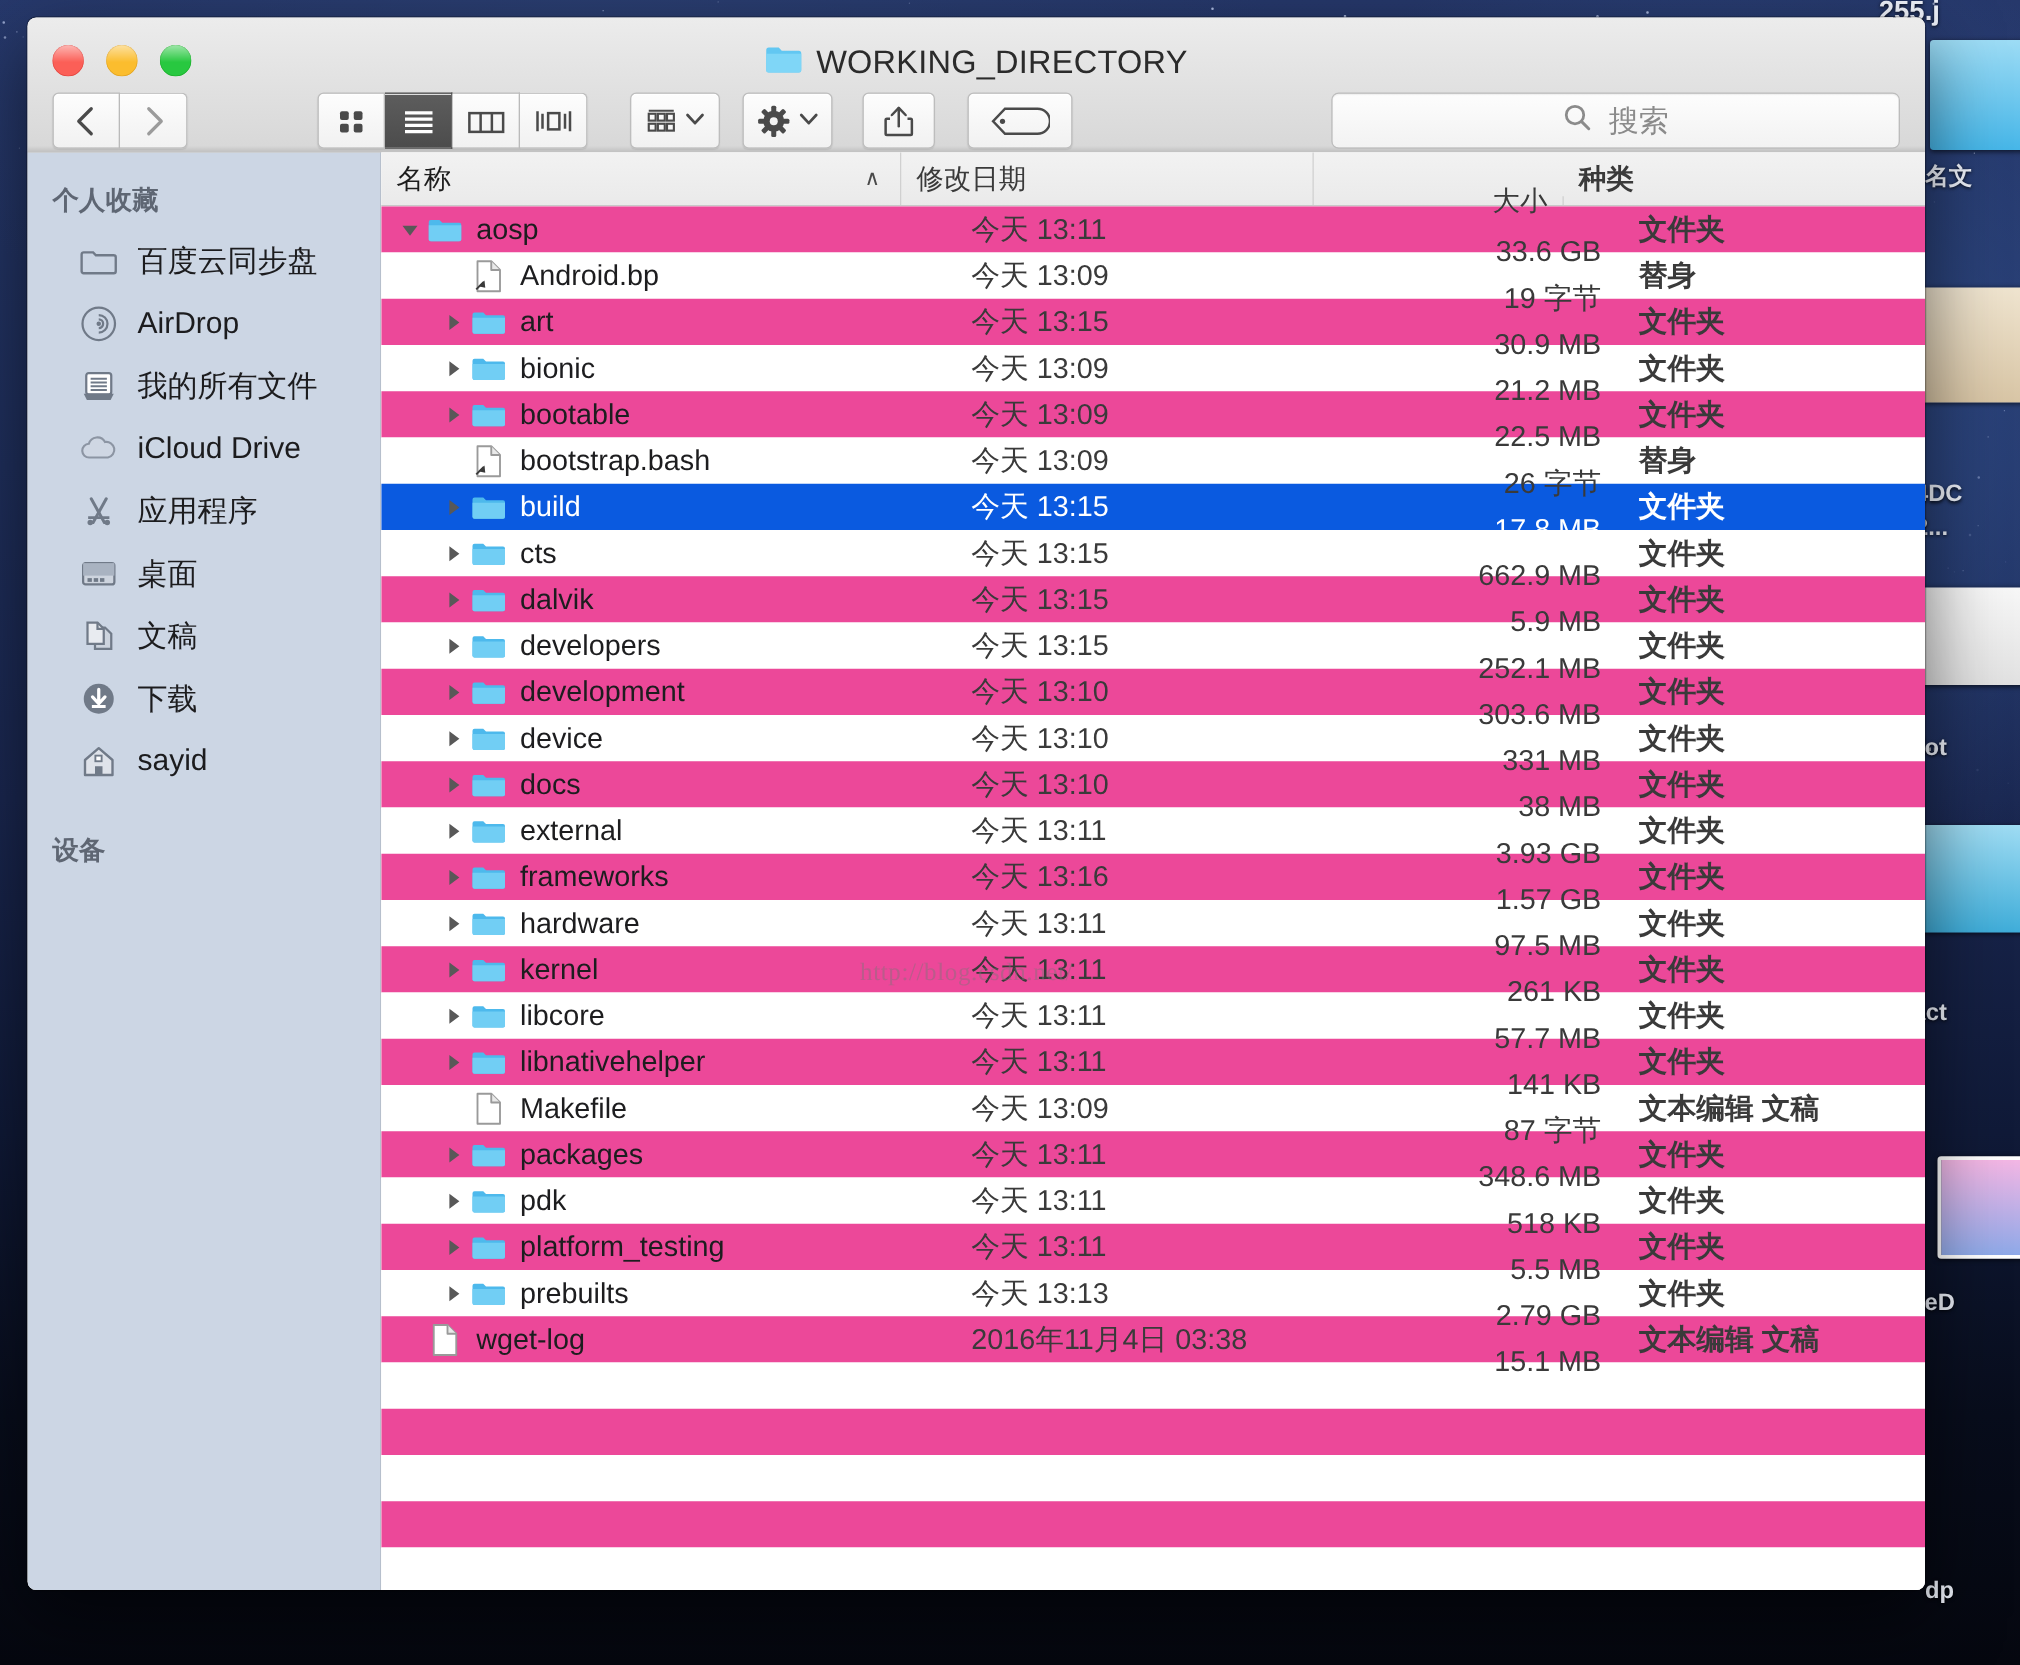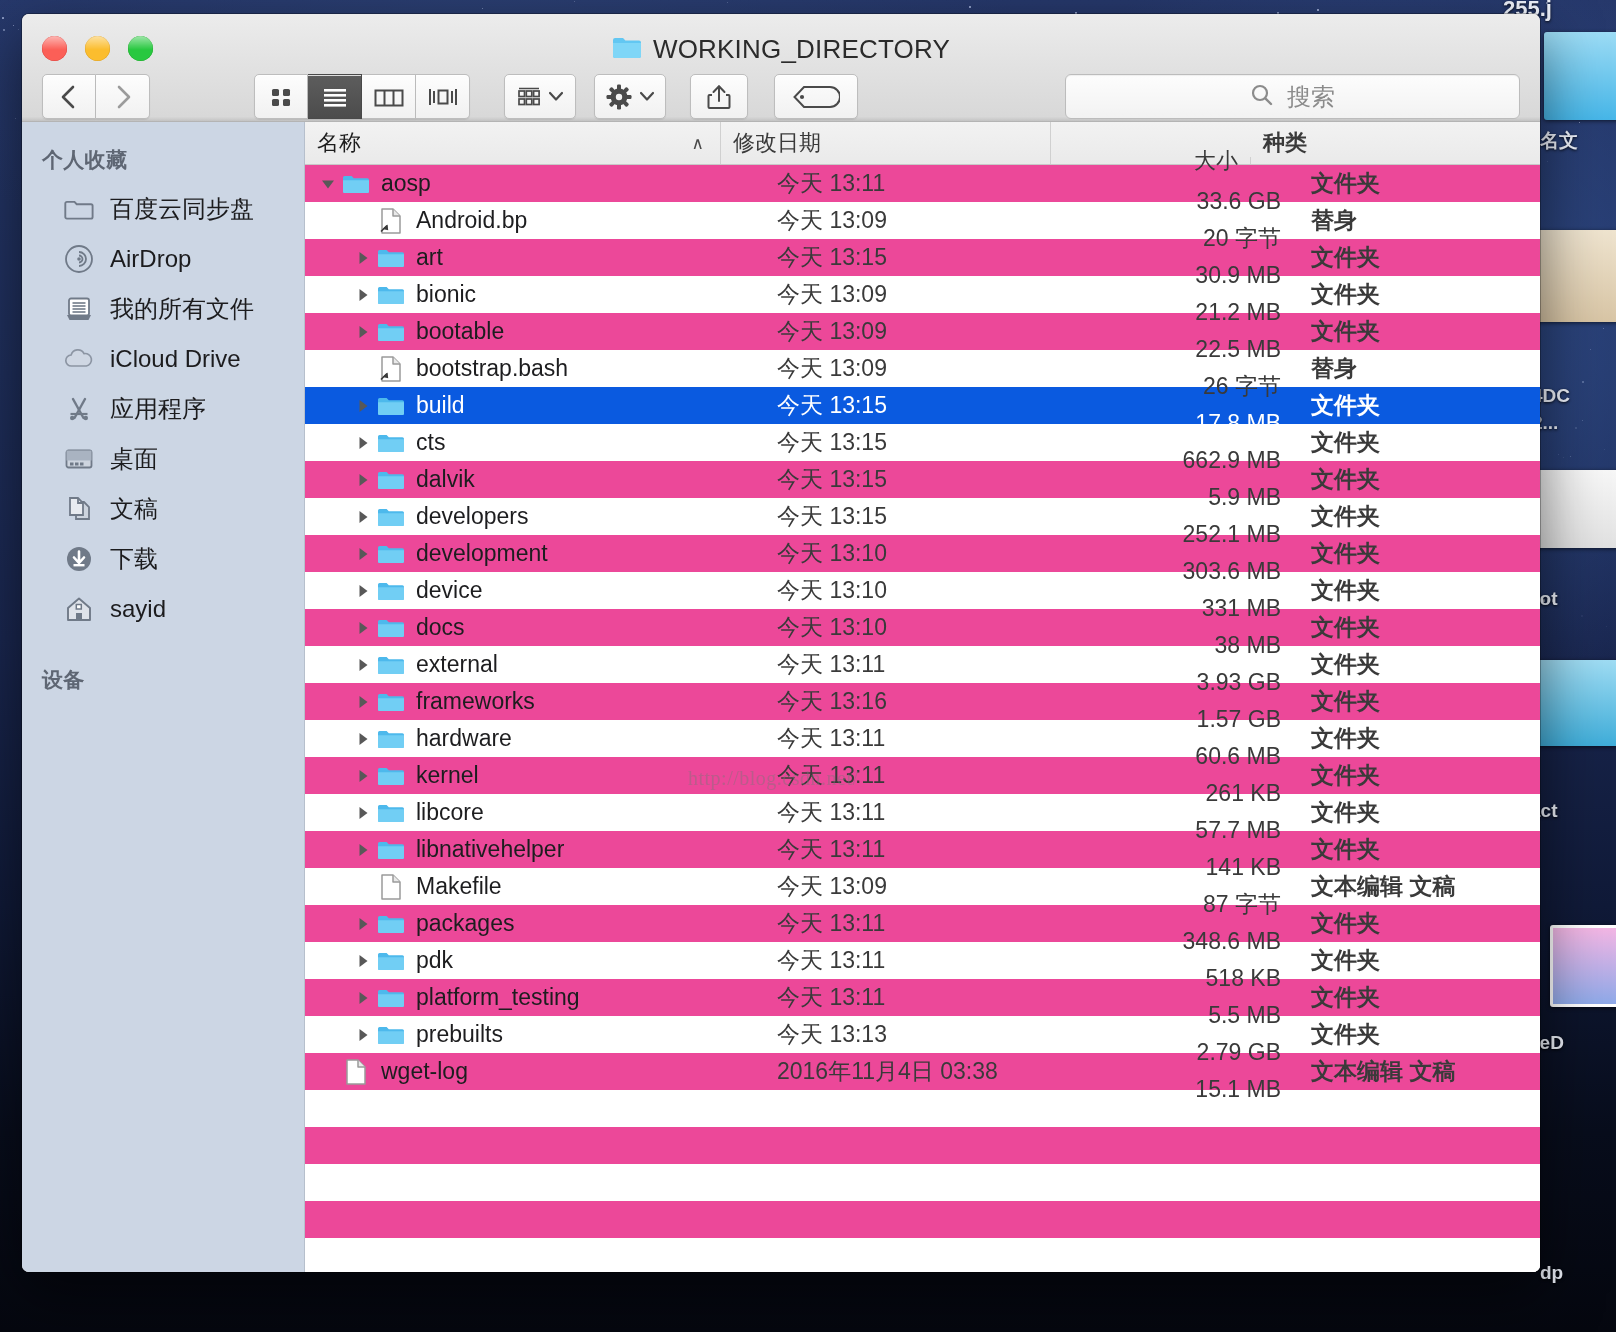--- a/index.html
+++ b/index.html
@@ -811,21 +811,21 @@
                 <svg width="24" height="28" viewBox="0 0 24 28">
                   <path d="M3 2 h11 l7 7 v17 H3 Z" fill="#fff" stroke="#9a9a9a" stroke-width="1.5" stroke-linejoin="round"></path>
                   <path d="M14 2 v7 h7" fill="#e9e9e9" stroke="#9a9a9a" stroke-width="1.5" stroke-linejoin="round"></path>
                   <path d="M2 24.5 L8 18.5" stroke="#3a3a3a" stroke-width="1.6"></path>
                   <polygon points="8.6,17.4 9.2,23.2 3.6,21.9" fill="#3a3a3a"></polygon>
                 </svg>
               </span>
               <span class="nm">Android.bp</span>
             </div>
             <div class="c-date">今天 13:09</div>
-            <div class="c-size">20 字节</div>
+            <div class="c-size">19 字节</div>
             <div class="c-kind">替身</div>
           </div>
           <div class="row odd">
             <div class="c-name ind1">
               <span class="tw">
                 <svg width="18" height="18" viewBox="0 0 18 18">
                   <polygon points="5.5,3 13.5,9 5.5,15" fill="#585858"></polygon>
                 </svg>
               </span>
               <span class="ficon">
@@ -1075,21 +1075,21 @@
               </span>
               <span class="ficon">
                 <svg width="28" height="22" viewBox="0 0 28 22">
                   <path d="M1 4.5 a1.6 1.6 0 0 1 1.6-1.6 h7 l2.2 2.3 H25.4 A1.6 1.6 0 0 1 27 6.8 V18.4 A1.6 1.6 0 0 1 25.4 20 H2.6 A1.6 1.6 0 0 1 1 18.4 Z" fill="#4db9ec"></path>
                   <path d="M1 7.2 h26 V18.4 A1.6 1.6 0 0 1 25.4 20 H2.6 A1.6 1.6 0 0 1 1 18.4 Z" fill="#71cef4"></path>
                 </svg>
               </span>
               <span class="nm">hardware</span>
             </div>
             <div class="c-date">今天 13:11</div>
-            <div class="c-size">60.6 MB</div>
+            <div class="c-size">97.5 MB</div>
             <div class="c-kind">文件夹</div>
           </div>
           <div class="row odd">
             <div class="c-name ind1">
               <span class="tw">
                 <svg width="18" height="18" viewBox="0 0 18 18">
                   <polygon points="5.5,3 13.5,9 5.5,15" fill="#585858"></polygon>
                 </svg>
               </span>
               <span class="ficon">

